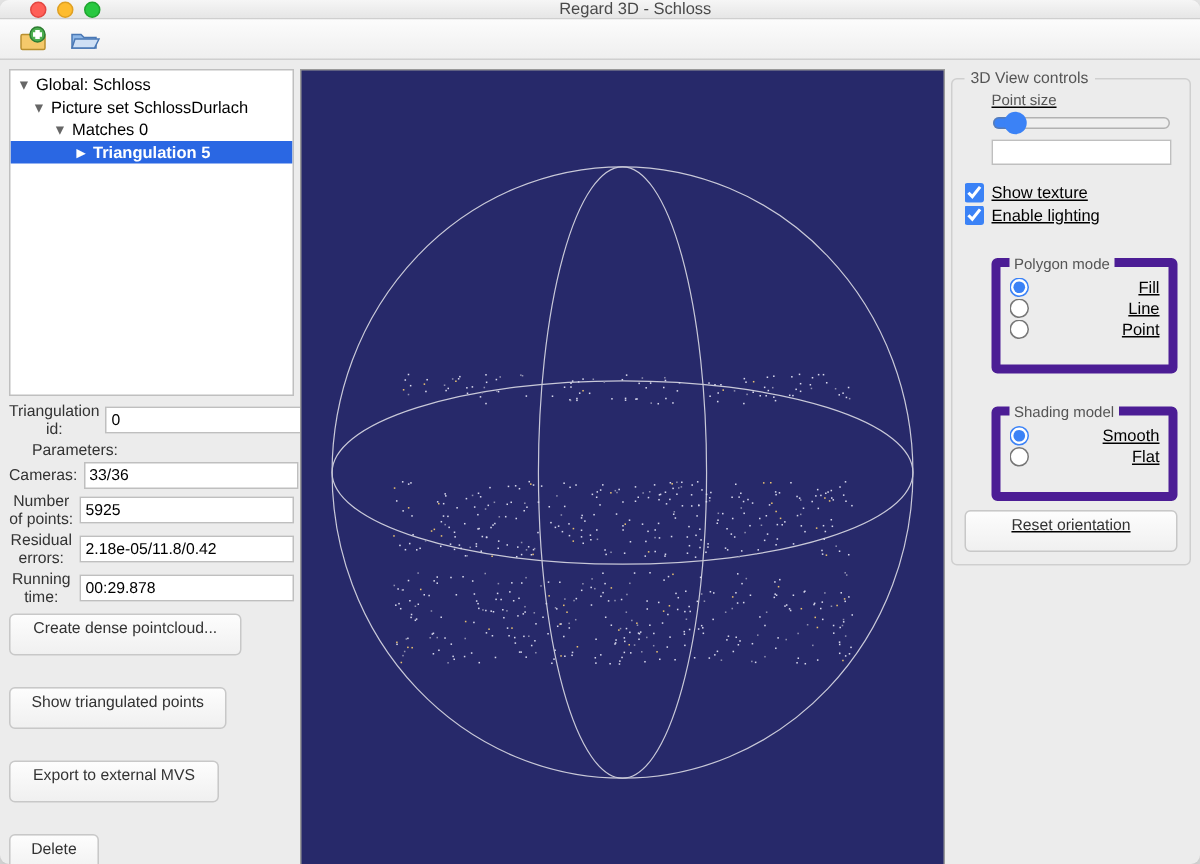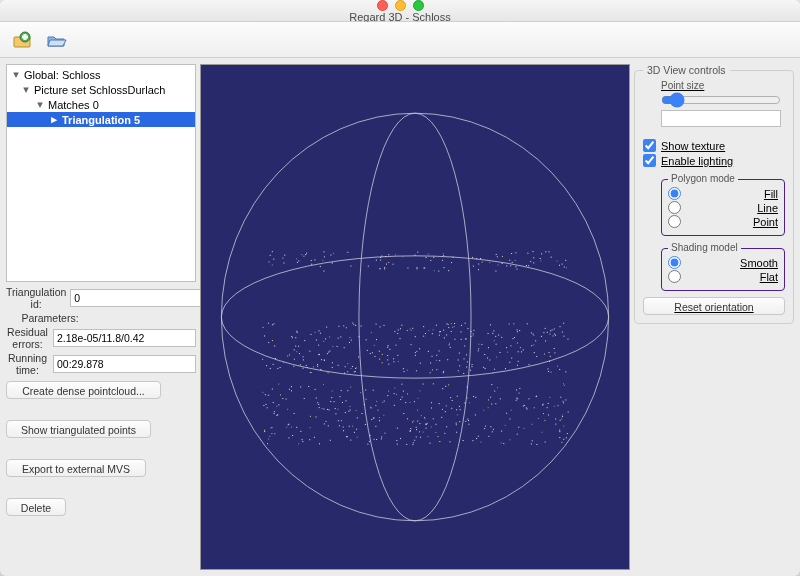--- a/index.html
+++ b/index.html
@@ -1,18 +1,18 @@
 <!DOCTYPE html>
 <html><head>
 <meta charset="utf-8">
 <style>
   * { box-sizing: border-box; margin: 0; padding: 0; font-family: -apple-system, "Helvetica Neue", Arial, sans-serif; font-size: 11px; }
   body { background: #ececec; width: 800px; height: 576px; overflow: hidden; }
   .window { width: 800px; height: 576px; background: #ececec; border-radius: 6px; box-shadow: 0 10px 30px rgba(0,0,0,0.3); display: flex; flex-direction: column; }
-  .titlebar { height: 22px; background: linear-gradient(#f6f6f6,#e6e6e6); border-bottom: 1px solid #cfcfcf; display: flex; align-items: center; padding: 0 20px; border-radius: 6px 6px 0 0; flex-direction: column; }
+  .titlebar { height: 32px; background: linear-gradient(#f6f6f6,#e6e6e6); border-bottom: 1px solid #cfcfcf; display: flex; align-items: center; padding: 0 20px; border-radius: 6px 6px 0 0; }
   .traffic { display: flex; gap: 7px; }
   .dot { width: 11px; height: 11px; border-radius: 50%; }
   .dot.red { background: #ff5f57; border:1px solid #e24640;}
   .dot.yellow { background: #febc2e; border:1px solid #dfa023;}
   .dot.green { background: #28c840; border:1px solid #1fa52f;}
   .title { flex:1; text-align:center; color:#4a4a4a; }
   .toolbar { height: 36px; background: linear-gradient(#fcfcfc,#efefef); border-bottom: 1px solid #cfcfcf; display:flex; align-items:center; padding: 0 8px; gap:6px;}
   .tbtn { width:28px; height:26px; display:flex; align-items:center; justify-content:center;}
   .content { flex:1; display:flex; padding: 6px; gap: 4px; }
   .left { width: 190px; display:flex; flex-direction:column; gap:4px;}
@@ -20,32 +20,32 @@
   .tree-row { display:flex; align-items:center; padding: 1px 4px; gap:3px;}
   .tree-row.sel { background:#2a67e3; color:#fff; font-weight:bold;}
   .arrow { width:10px; text-align:center; color:#666;}
   .tree-row.sel .arrow{color:#fff;}
   .indent1{padding-left:14px;} .indent2{padding-left:28px;} .indent3{padding-left:42px;}
   .props { display:flex; flex-direction:column; gap:2px;}
   .prow { display:flex; align-items:center; gap:4px;}
   .prow label { width: 88px; text-align:center; color:#333; font-size:10.5px;}
   .prow input { flex:1; height:18px; border:1px solid #bfbfbf; padding: 0 3px; font-size:10.5px; background:#fff;}
   .btncol { display:flex; flex-direction:column; gap:21px; margin-top:1px;}
-  .macbtn { height:18px; border:1px solid #c8c8c8; border-radius:4px; background:linear-gradient(#fdfdfd,#f0f0f0); text-align:center; line-height:18px; padding:0 6px; color:#333; cursor:default; font-size:10.5px;}
+  .macbtn { height:28px; border:1px solid #c8c8c8; border-radius:4px; background:linear-gradient(#fdfdfd,#f0f0f0); text-align:center; line-height:18px; padding:0 6px; color:#333; cursor:default; font-size:10.5px;}
   .viewport { flex:1; background:#27296a; position:relative; border:1px solid #999; }
   .viewport svg { position:absolute; inset:0; width:100%; height:100%; }
   .right { width: 160px; display:flex; flex-direction:column; gap:4px;text-decoration:underline;}
   .group { border:1px solid #cfcfcf; border-radius:4px; padding:6px 8px 8px 8px; position:relative; margin-top:6px;}
   .group > .gtitle { position:absolute; top:-7px; left:8px; background:#ececec; padding:0 4px; color:#555; font-size:10.5px;}
   .chk { display:flex; align-items:center; gap:5px; margin:2px 0;}
   .chk input { accent-color:#3b82f6; width:13px; height:13px;}
   .slab { color:#555; font-size:10px; margin:3px 0 1px 18px;}
   .slider { width: 120px; margin-left:18px; accent-color:#3b82f6; }
   .txtbox { width: 120px; height:17px; border:1px solid #bfbfbf; background:#fff; margin-left:18px;}
-  .subgroup { border:1px solid #4c1d95; border-radius:4px; padding:6px 6px 6px 6px; margin-left:18px; margin-top:12px; position:relative;}
+  .subgroup { border:6px solid #4c1d95; border-radius:4px; padding:6px 6px 16px 6px; margin-left:18px; margin-top:22px; position:relative;}
   .subgroup .gtitle { position:absolute; top:-7px; left:6px; background:#ececec; padding:0 3px; color:#555; font-size:10px;}
   .radio { display:flex; align-items:center; gap:5px; margin:1px 0;justify-content:space-between;}
   .radio input { accent-color:#3b82f6;}
   .wide { width:100%;}
 </style>
 </head>
 <body>
 
 <div class="window">
   <div class="titlebar">
@@ -95,20 +95,28 @@
           </div>
       </div>
 
       <div class="props">
         <div class="prow">
             <label>Triangulation id:</label>
             <input value="0" style="">
           </div>
         <div class="prow">
             <label>Parameters:</label>
+          </div>
+        <div class="prow">
+            <label>Cameras:</label>
+            <input value="33/36" style="">
+          </div>
+        <div class="prow">
+            <label>Number of points:</label>
+            <input value="5925" style="">
           </div>
         <div class="prow">
             <label>Residual errors:</label>
             <input value="2.18e-05/11.8/0.42" style="">
           </div>
         <div class="prow">
             <label>Running time:</label>
             <input value="00:29.878" style="">
           </div>
       </div>

